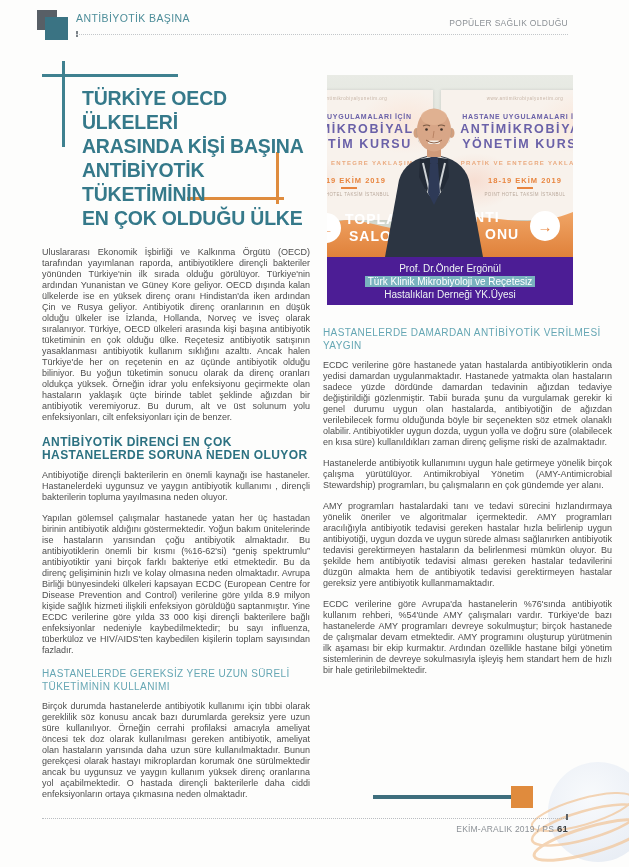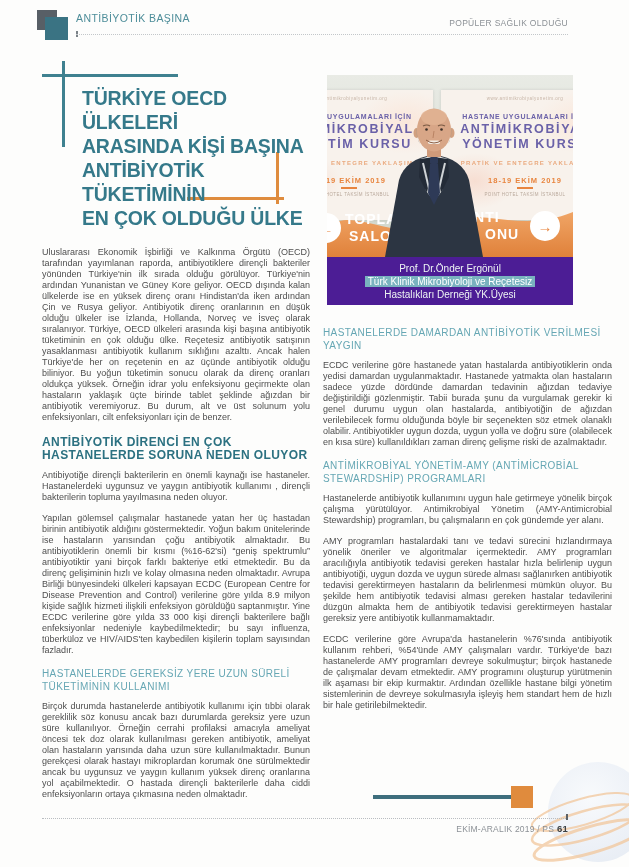--- a/index.html
+++ b/index.html
@@ -188,21 +188,20 @@
     <div class="h-dark">ANTİBİYOTİK DİRENCİ EN ÇOK HASTANELERDE SORUNA NEDEN OLUYOR</div>
     <p>Antibiyotiğe dirençli bakterilerin en önemli kaynağı ise hastaneler. Hastanelerdeki uygunsuz ve yaygın antibiyotik kullanımı , dirençli bakterilerin topluma yayılmasına neden oluyor.</p>
     <p>Yapılan gölemsel çalışmalar hastanede yatan her üç hastadan birinin antibiyotik aldığını göstermektedir. Yoğun bakım ünitelerinde ise hastaların yarısından çoğu antibiyotik almaktadır. Bu antibiyotiklerin önemli bir kısmı (%16-62'si) “geniş spektrumlu” antibiyotiktir yani birçok farklı bakteriye etki etmektedir. Bu da direnç gelişiminin hızlı ve kolay olmasına neden olmaktadır. Avrupa Birliği bünyesindeki ülkeleri kapsayan ECDC (European Centre for Disease Prevention and Control) verilerine göre yılda 8.9 milyon kişide sağlık hizmeti ilişkili enfeksiyon görüldüğü saptanmıştır. Yine ECDC verilerine göre yılda 33 000 kişi dirençli bakterilere bağlı enfeksiyonlar nedeniyle kaybedilmektedir; bu sayı influenza, tüberküloz ve HIV/AIDS'ten kaybedilen kişilerin toplam sayısından fazladır.</p>
     <div class="h-light">HASTANELERDE GEREKSİZ YERE UZUN SÜRELİ TÜKETİMİNİN KULLANIMI</div>
     <p>Birçok durumda  hastanelerde antibiyotik kullanımı için tıbbi olarak gereklilik söz konusu  ancak bazı durumlarda gereksiz yere uzun süre kullanılıyor. Örneğin cerrahi profilaksi amacıyla ameliyat öncesi tek doz olarak kullanılması gereken antibiyotik, ameliyat olan hastaların yarısında daha uzun süre kullanılmaktadır. Bunun gerekçesi olarak hastayı mikroplardan korumak öne sürülmektedir ancak bu uygunsuz ve yaygın kullanım yüksek direnç oranlarına yol açabilmektedir. O hastada dirençli bakterilerle daha ciddi enfeksiyonların ortaya çıkmasına neden olmaktadır.</p>
   </div>
 
   <div class="abs col col-right">
     <div class="h-light" style="margin-top:0;">HASTANELERDE DAMARDAN ANTİBİYOTİK VERİLMESİ YAYGIN</div>
     <p>ECDC verilerine göre hastanede yatan hastalarda antibiyotiklerin onda yedisi damardan uygulanmaktadır. Hastanede yatmakta olan hastaların sadece yüzde dördünde damardan tedavinin ağızdan tedaviye değiştirildiği gözlenmiştir. Tabii burada şunu da vurgulamak gerekir ki genel durumu uygun olan hastalarda, antibiyotiğin de ağızdan verilebilecek formu olduğunda böyle bir seçenekten söz etmek olanaklı olabilir. Antibiyotikler uygun dozda, uygun yolla ve doğru süre (olabilecek en kısa süre) kullanıldıkları zaman direnç gelişme riski de azalmaktadır.</p>
-    <div class="h-light">ANTİMİKROBİYAL YÖNETİM-AMY (ANTİMİCROBİAL STEWARDSHİP) PROGRAMLARI</div>
     <p>Hastanelerde antibiyotik kullanımını uygun hale getirmeye yönelik birçok çalışma yürütülüyor. Antimikrobiyal Yönetim (AMY-Antimicrobial Stewardship) programları, bu çalışmaların en çok gündemde yer alanı.</p>
     <p>AMY programları hastalardaki tanı ve tedavi sürecini hızlandırmaya yönelik öneriler ve algoritmalar içermektedir. AMY programları aracılığıyla antibiyotik tedavisi gereken hastalar hızla belirlenip uygun antibiyotiği, uygun dozda ve uygun sürede alması sağlanırken antibiyotik tedavisi gerektirmeyen hastaların da belirlenmesi mümkün oluyor. Bu şekilde hem antibiyotik tedavisi alması gereken hastalar tedavilerini düzgün almakta hem de antibiyotik tedavisi gerektirmeyen hastalar gereksiz yere antibiyotik kullanmamaktadır.</p>
     <p>ECDC verilerine göre Avrupa'da hastanelerin %76'sında antibiyotik kullanım rehberi, %54'ünde AMY çalışmaları vardır. Türkiye'de bazı hastanelerde AMY programları devreye sokulmuştur; birçok hastanede de çalışmalar devam etmektedir. AMY programını oluşturup yürütmenin ilk aşaması bir ekip kurmaktır. Ardından özellikle hastane bilgi yönetim sistemlerinin de devreye sokulmasıyla işleyiş hem standart hem de hızlı bir hale getirilebilmektedir.</p>
   </div>
 
   <div class="abs globe"></div>
   <svg class="abs rings" viewBox="0 0 109 90">
     <g stroke="#f2c79c" fill="none" opacity=".75">
       <ellipse cx="62" cy="42" rx="52" ry="13" stroke-width="2" transform="rotate(-16 62 42)"></ellipse>
       <ellipse cx="66" cy="55" rx="56" ry="14" stroke-width="2.5" transform="rotate(-16 66 55)"></ellipse>

